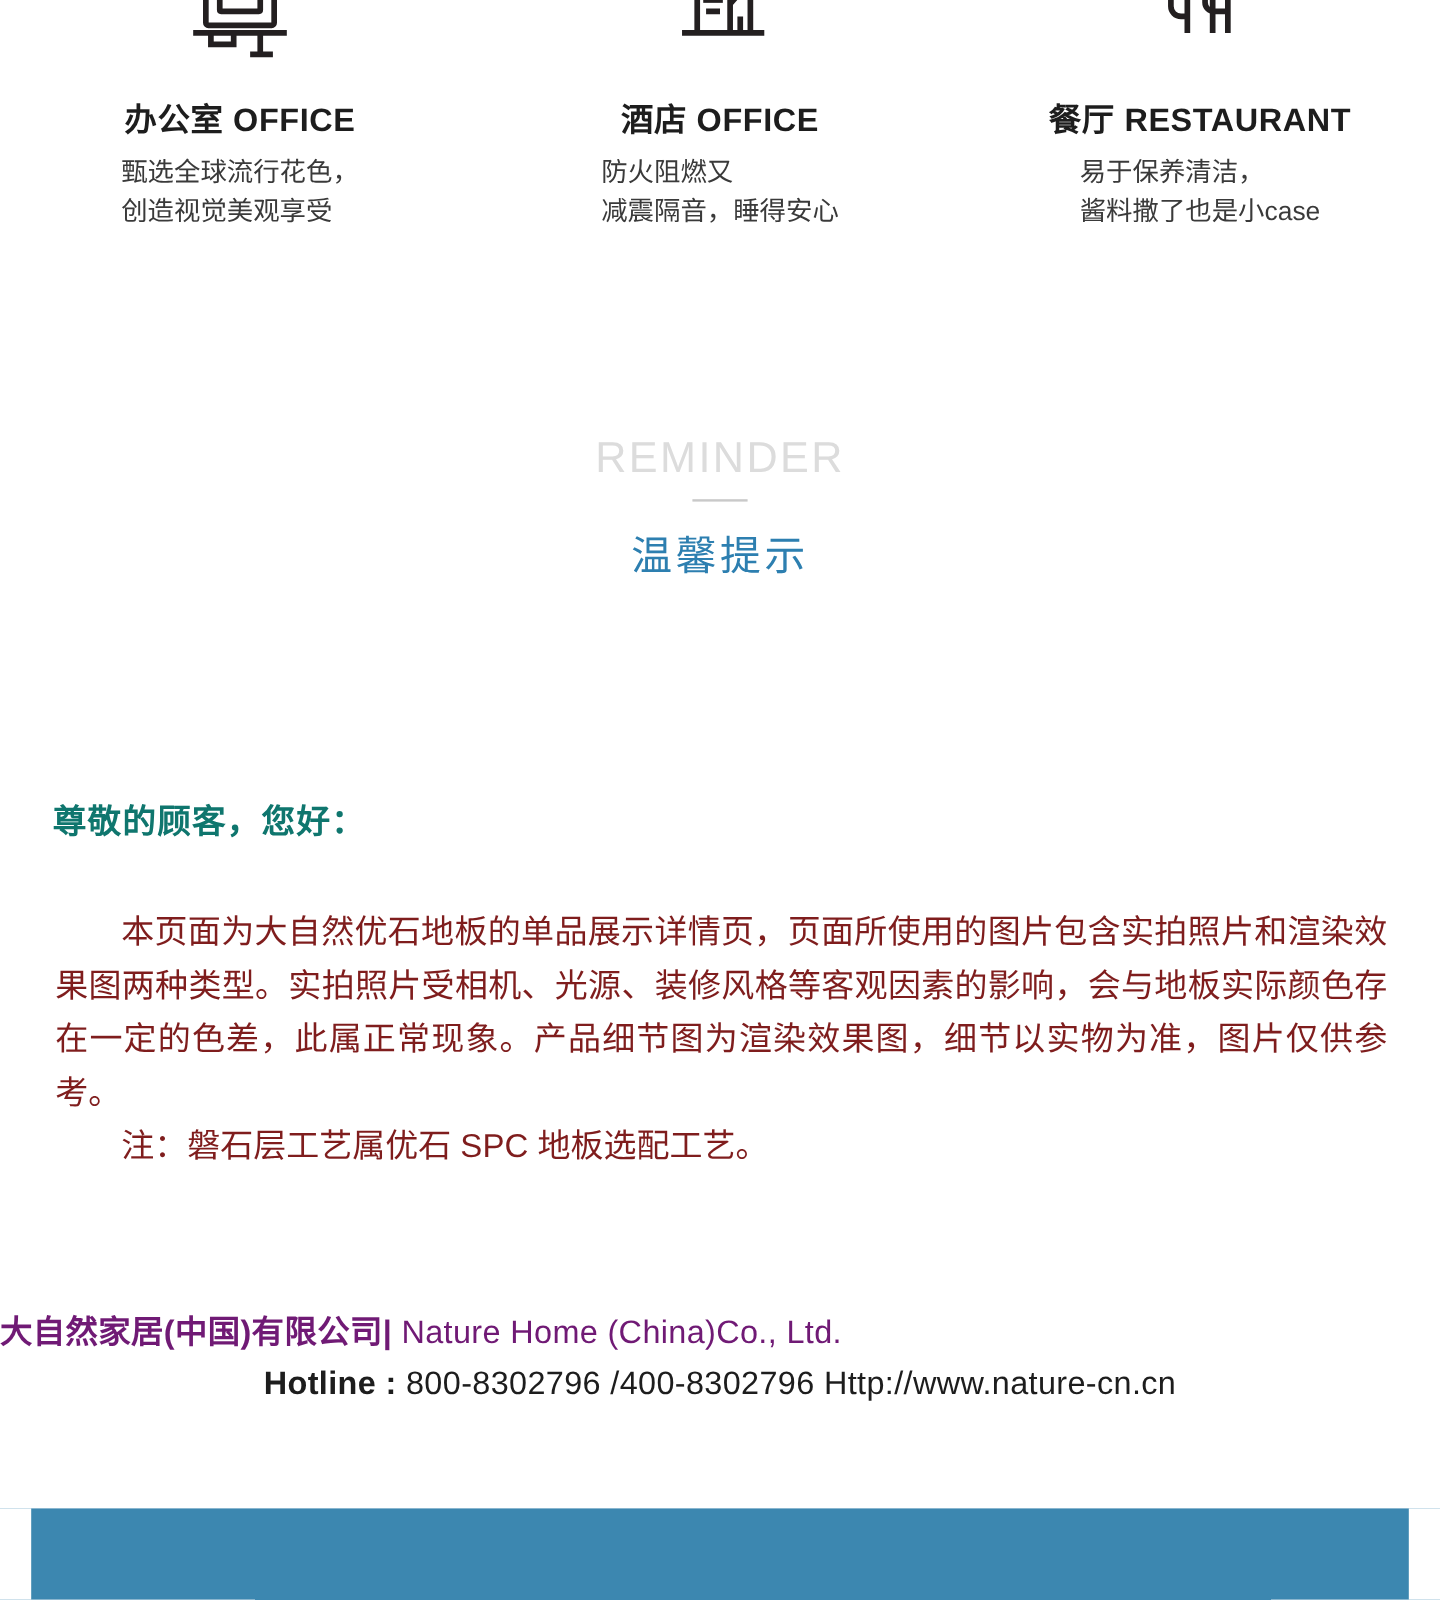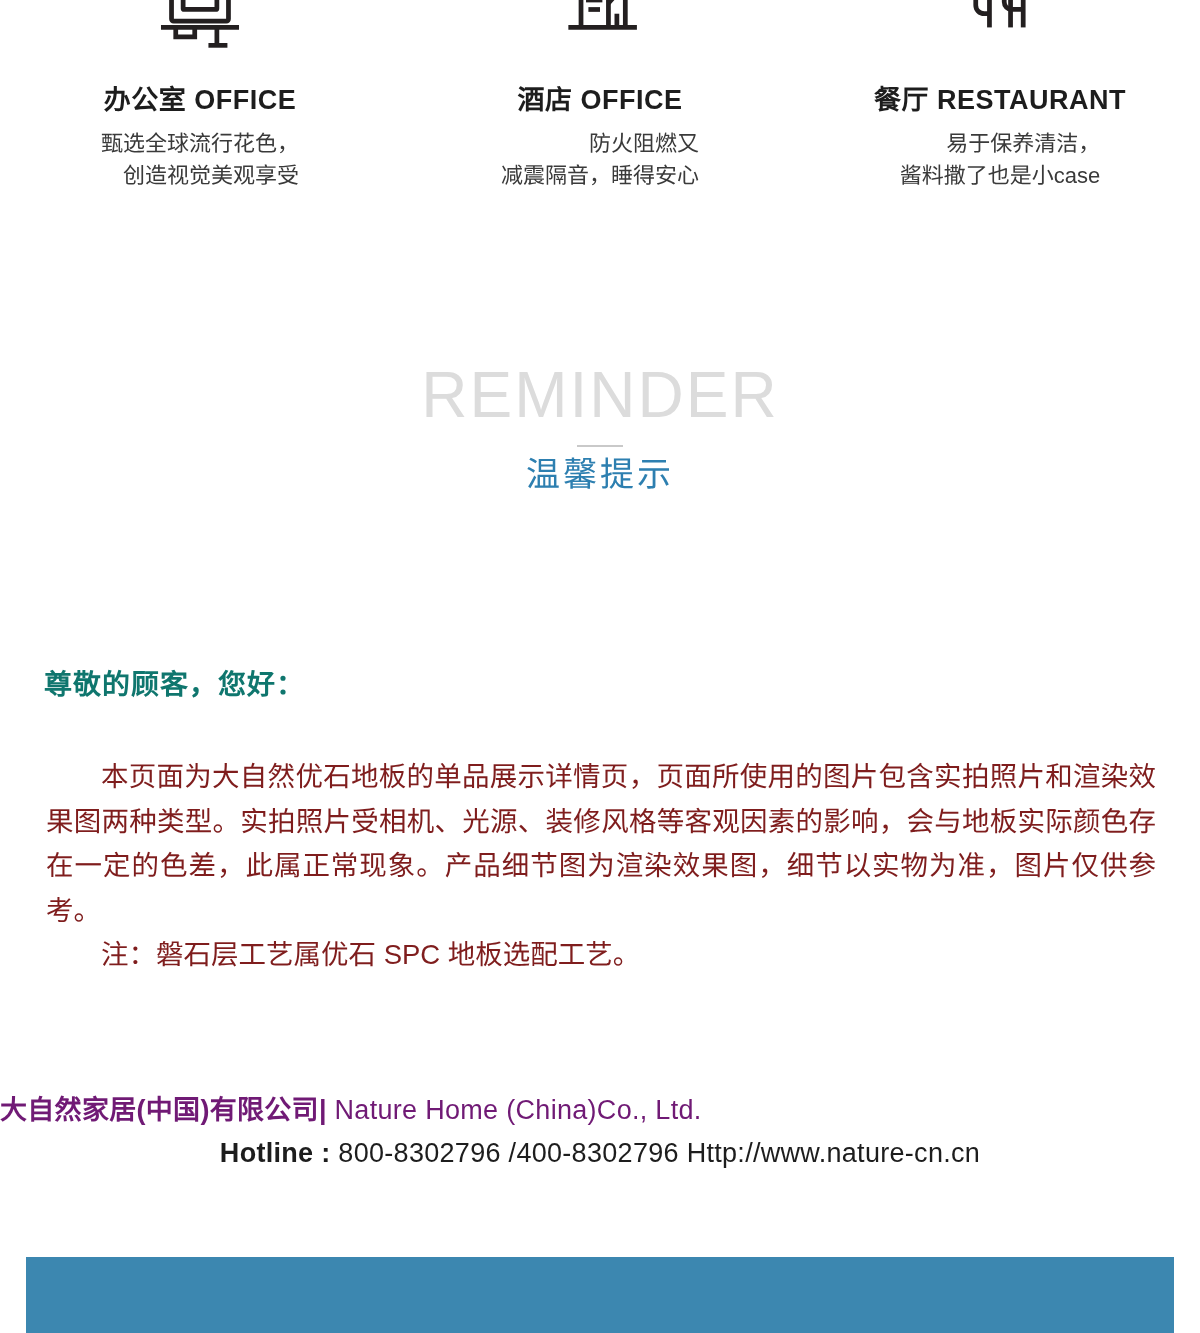--- a/index.html
+++ b/index.html
@@ -24,21 +24,21 @@
     width: 1200px;
     height: 210px;
     display: flex;
     align-items: flex-start;
   }
   .scenario {
     flex: 1 1 33.33%;
     display: flex;
     flex-direction: column;
     align-items: center;
-    text-align: right;
+    text-align: left;
   }
   .scenario .icon-wrap {
     height: 58px;
     display: flex;
     align-items: flex-end;
     justify-content: center;
     overflow: hidden;
   }
   .scenario svg { display: block; }
   .scenario .title {
@@ -66,34 +66,35 @@
     text-align: center;
   }
   .kindly-line1 {
     font-size: 56px;
     font-weight: bold;
     letter-spacing: 2px;
     color: #d4d4d4;
     line-height: 1.05;
   }
   .kindly-line2 {
-    font-size: 64px;
+    font-size: 36px;
     font-weight: 400;
     letter-spacing: 2px;
     color: #dcdcdc;
     line-height: 1.05;
     margin-top: 2px;
   }
   .divider {
     width: 46px;
     height: 2px;
     background: #c9c9c9;
     margin: 16px auto 0;
   }
   .cn-title {
+    margin-top: 18px;
     font-size: 34px;
     color: #2d7fb0;
     letter-spacing: 3px;
   }
 
   
   .salutation {
     position: absolute;
     top: 662px;
     left: 44px;

